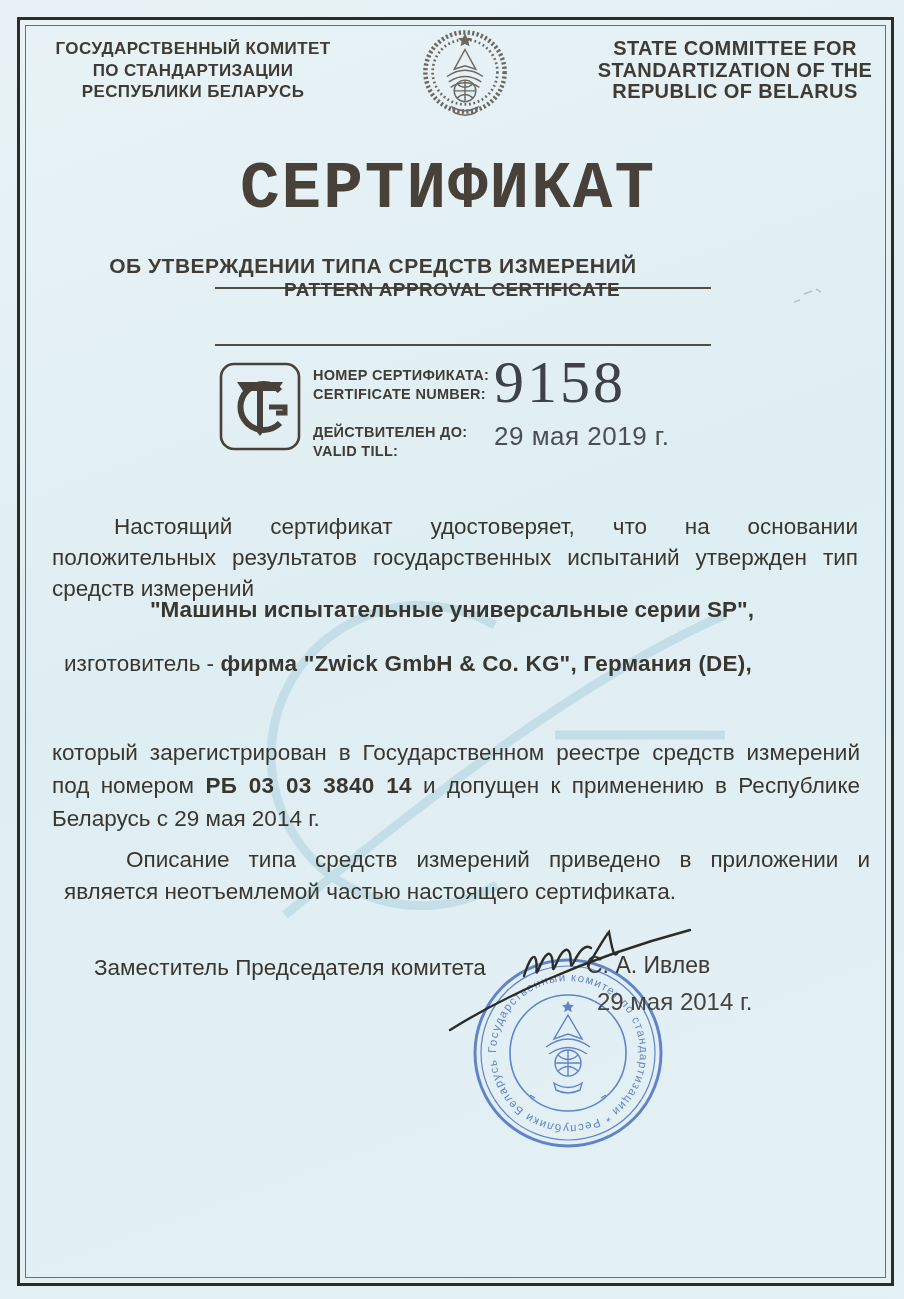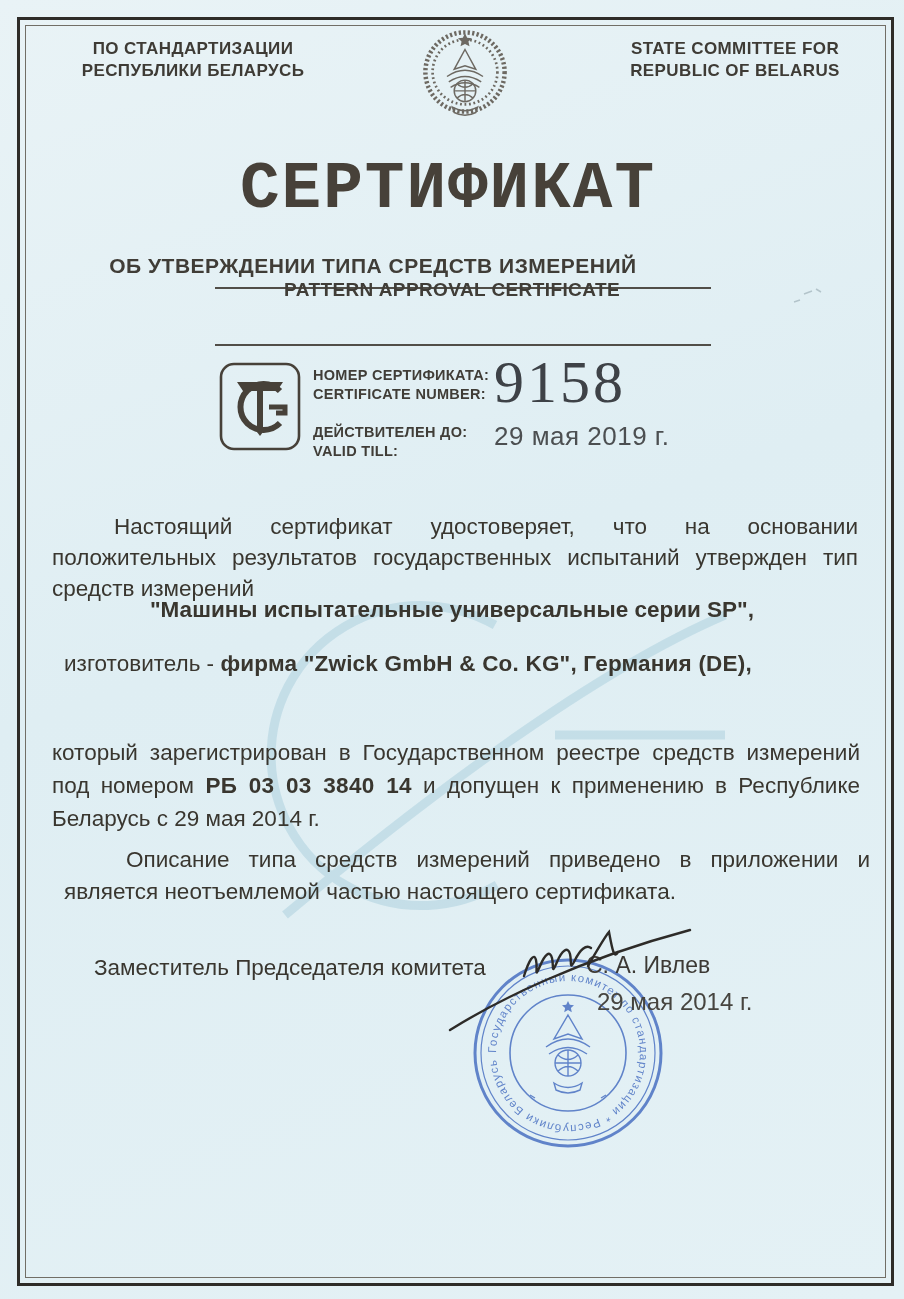--- a/index.html
+++ b/index.html
@@ -11,21 +11,21 @@
     overflow:hidden;
     font-family:"Liberation Sans", sans-serif;
     color:#3b3833;
   }
   .frame-outer{position:absolute;left:17px;top:17px;right:10px;bottom:13px;border:3px solid #2e2c28;pointer-events:none;}
   .frame-inner{position:absolute;left:25px;top:25px;right:18px;bottom:21px;border:1px solid #716e66;pointer-events:none;}
 
   .hdr-left{position:absolute;left:48px;top:38px;width:290px;text-align:center;
     font-weight:bold;font-size:17px;line-height:21.5px;letter-spacing:.4px;color:#3e3b35;}
   .hdr-right{position:absolute;left:584px;top:38px;width:302px;text-align:center;
-    font-weight:bold;font-size:17px;line-height:21.5px;letter-spacing:.4px;color:#3e3b35;}
+    font-weight:bold;font-size:20px;line-height:21.5px;letter-spacing:.4px;color:#3e3b35;}
   .emblem{position:absolute;left:420px;top:24px;width:90px;height:96px;}
 
   .title{position:absolute;left:0;top:152px;width:896px;text-align:center;
     font-size:66px;font-weight:bold;letter-spacing:2px;color:#474139;font-family:Liberation Mono, monospace;}
   .sub-ru{position:absolute;left:0;top:254px;width:746px;text-align:center;
     font-size:21px;font-weight:bold;letter-spacing:.5px;color:#403d37;}
   .rule{position:absolute;left:215px;width:496px;border-top:2px solid #514e48;}
   .rule1{top:287px;}
   .rule2{top:344px;}
   .sub-en{position:absolute;left:0;top:278px;width:904px;text-align:center;
@@ -75,20 +75,21 @@
   <div class="frame-outer"></div>
   <div class="frame-inner"></div>
 
   <svg class="pencil-marks" viewBox="0 0 46 26">
     <path d="M4,18 l6,-2 M14,10 l8,-3 m4,-2 l5,3" stroke="#8fa2aa" stroke-width="1.5" fill="none"></path>
   </svg>
 
   <div class="content">
 
     <div class="hdr-left">
+      <div>ГОСУДАРСТВЕННЫЙ КОМИТЕТ</div>
       <div>ПО СТАНДАРТИЗАЦИИ</div>
       <div>РЕСПУБЛИКИ БЕЛАРУСЬ</div>
     </div>
 
     <svg class="emblem" viewBox="0 0 100 106">
       <g fill="none" stroke="#6d6962" stroke-width="1.6">
         <circle cx="50" cy="53" r="44" stroke-width="5" stroke-dasharray="2.5 2.5"></circle>
         <circle cx="50" cy="53" r="36" stroke-width="3" stroke-dasharray="2 3"></circle>
         <path d="M50,10 l2.4,5 5.4,.5 -4,3.7 1.2,5.3 -5,-2.7 -5,2.7 1.2,-5.3 -4,-3.7 5.4,-.5 z" fill="#6d6962" stroke="none"></path>
         <path d="M50,28 L62,50 L50,46 L38,50 Z"></path>
@@ -96,20 +97,21 @@
         <path d="M32,64 q18,-12 36,0"></path>
         <path d="M34,70 q16,-10 32,0"></path>
         <circle cx="50" cy="74" r="12"></circle>
         <path d="M38,74 h24 M50,62 v24 M41,66 q9,8 18,0 M41,82 q9,-8 18,0"></path>
         <path d="M36,92 q14,8 28,0 l-2,6 q-12,6 -24,0 z"></path>
       </g>
     </svg>
 
     <div class="hdr-right">
       <div>STATE COMMITTEE FOR</div>
+      <div>STANDARTIZATION OF THE</div>
       <div>REPUBLIC OF BELARUS</div>
     </div>
 
     <div class="title">СЕРТИФИКАТ</div>
     <div class="sub-ru">ОБ УТВЕРЖДЕНИИ ТИПА СРЕДСТВ ИЗМЕРЕНИЙ</div>
     <div class="rule rule1"></div>
     <div class="sub-en">
       <div>PATTERN APPROVAL CERTIFICATE</div>
     </div>
     <div class="rule rule2"></div>

